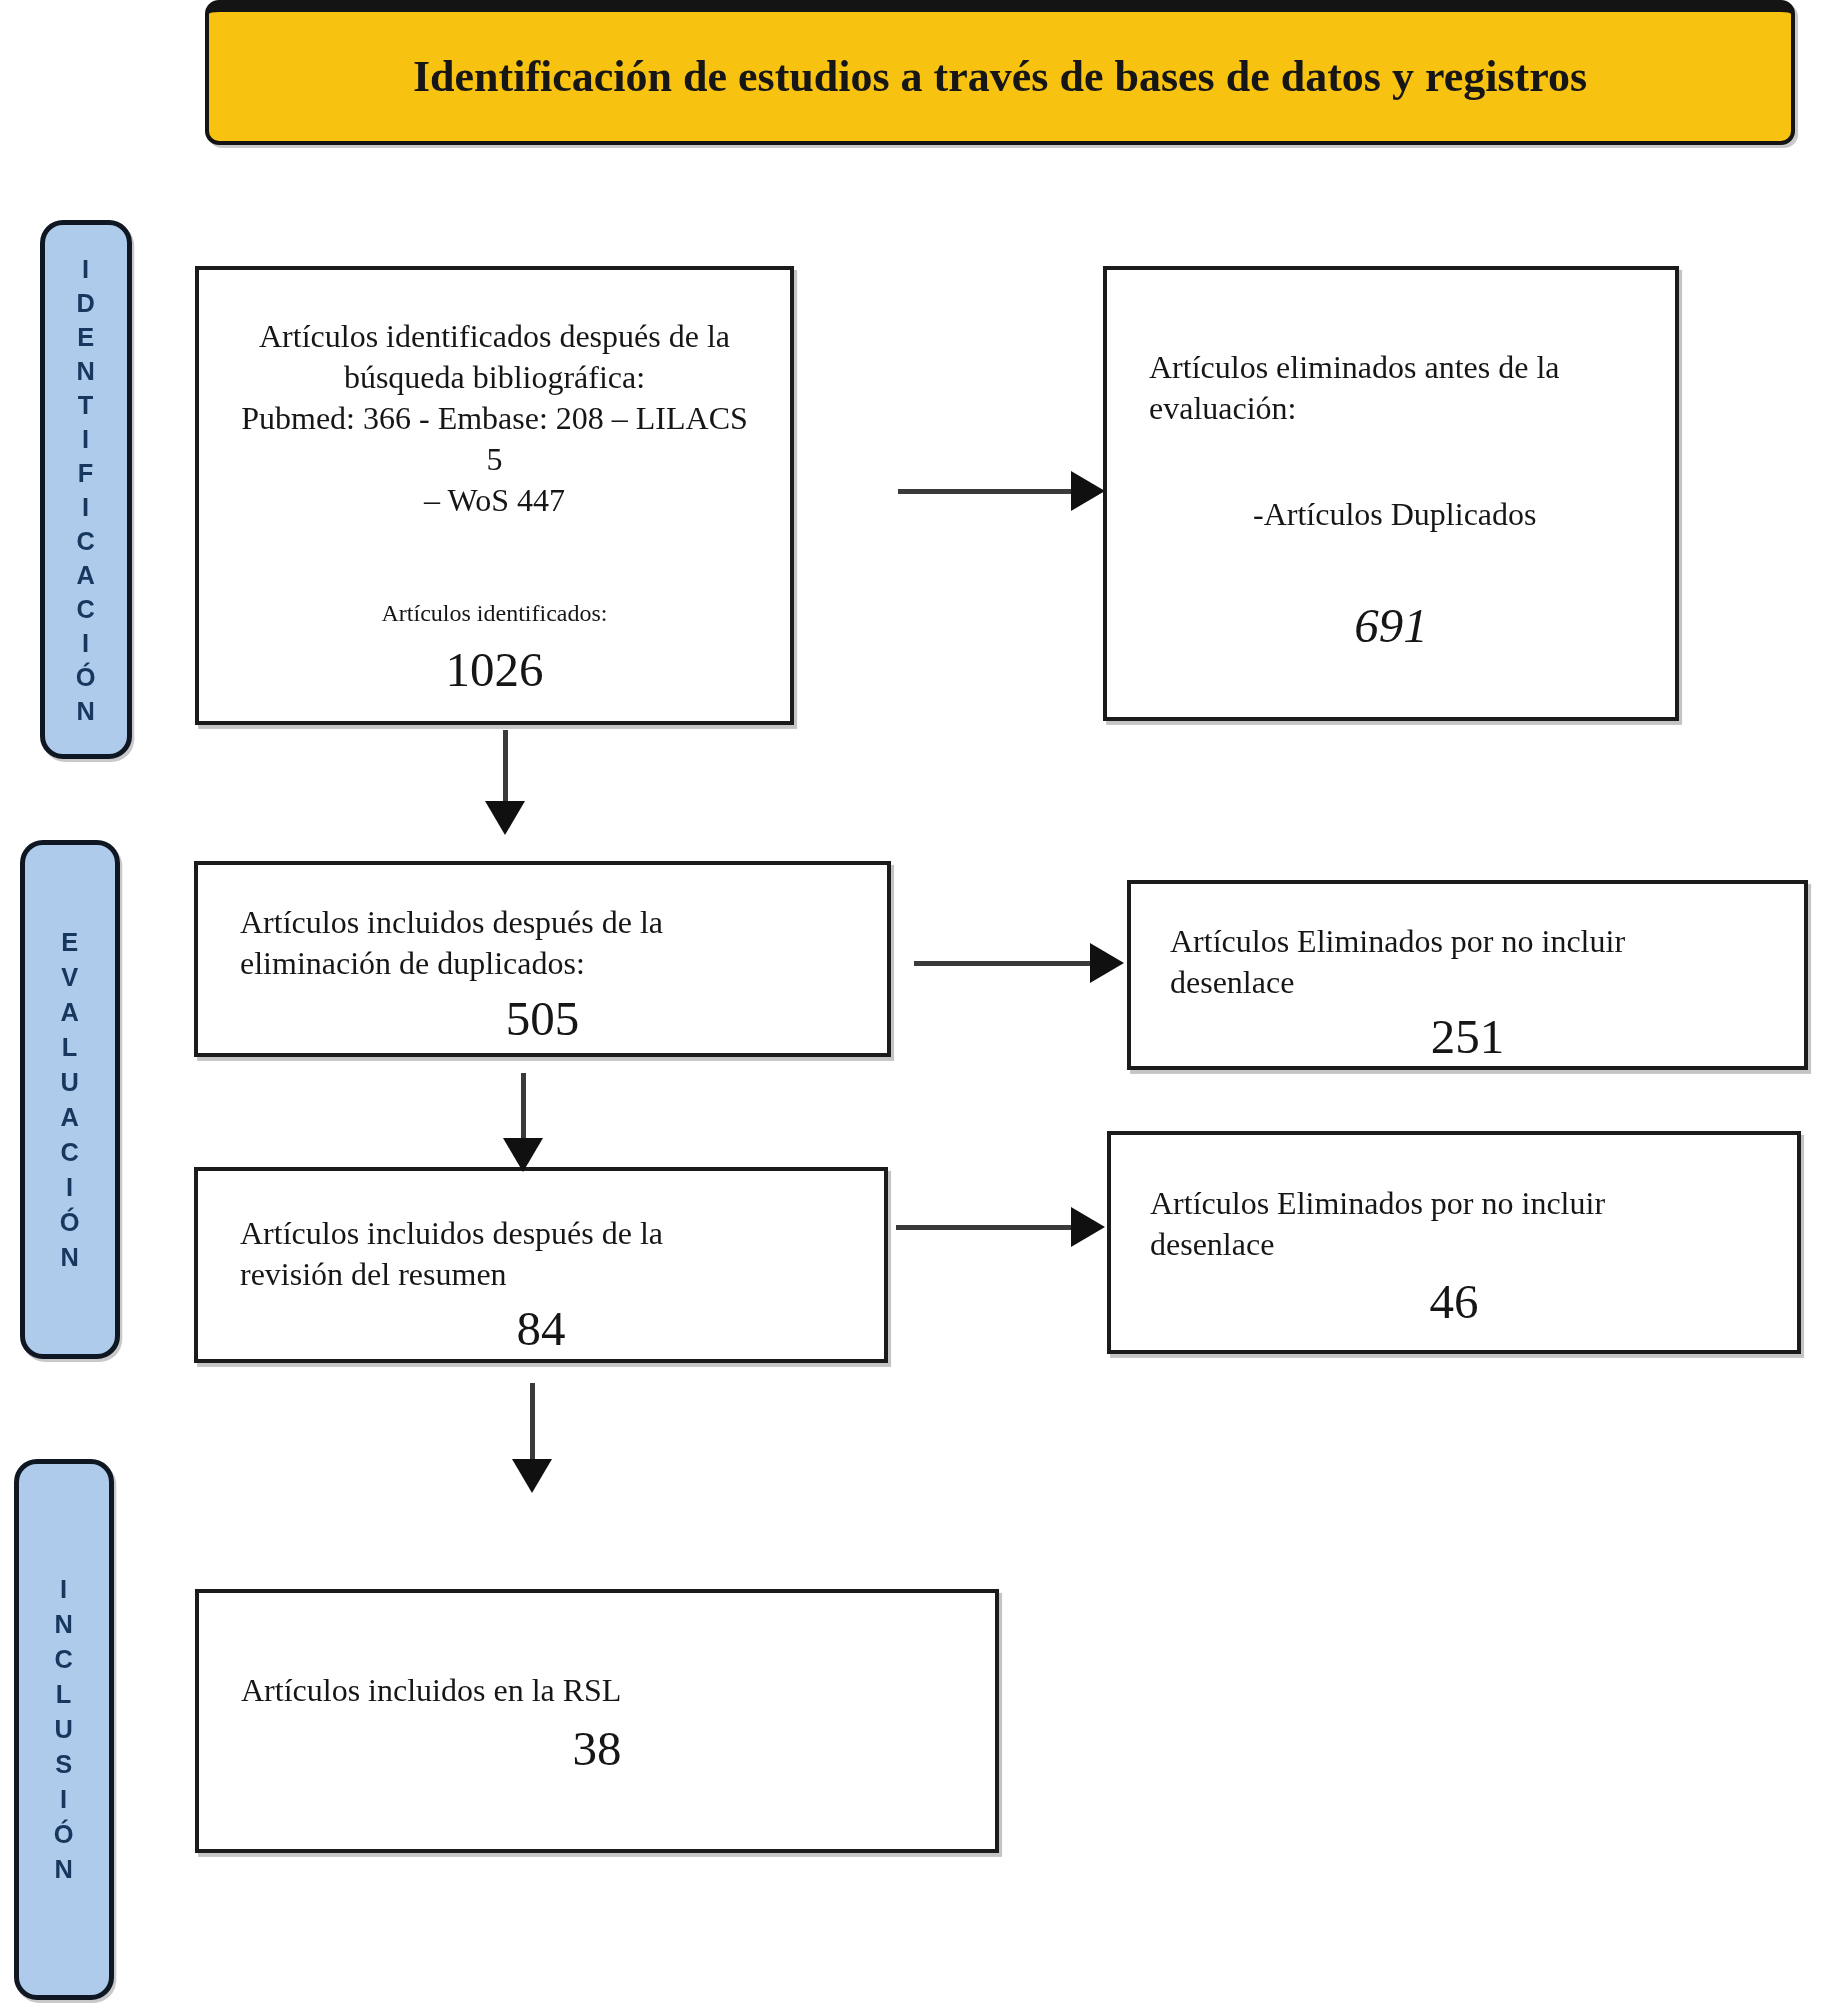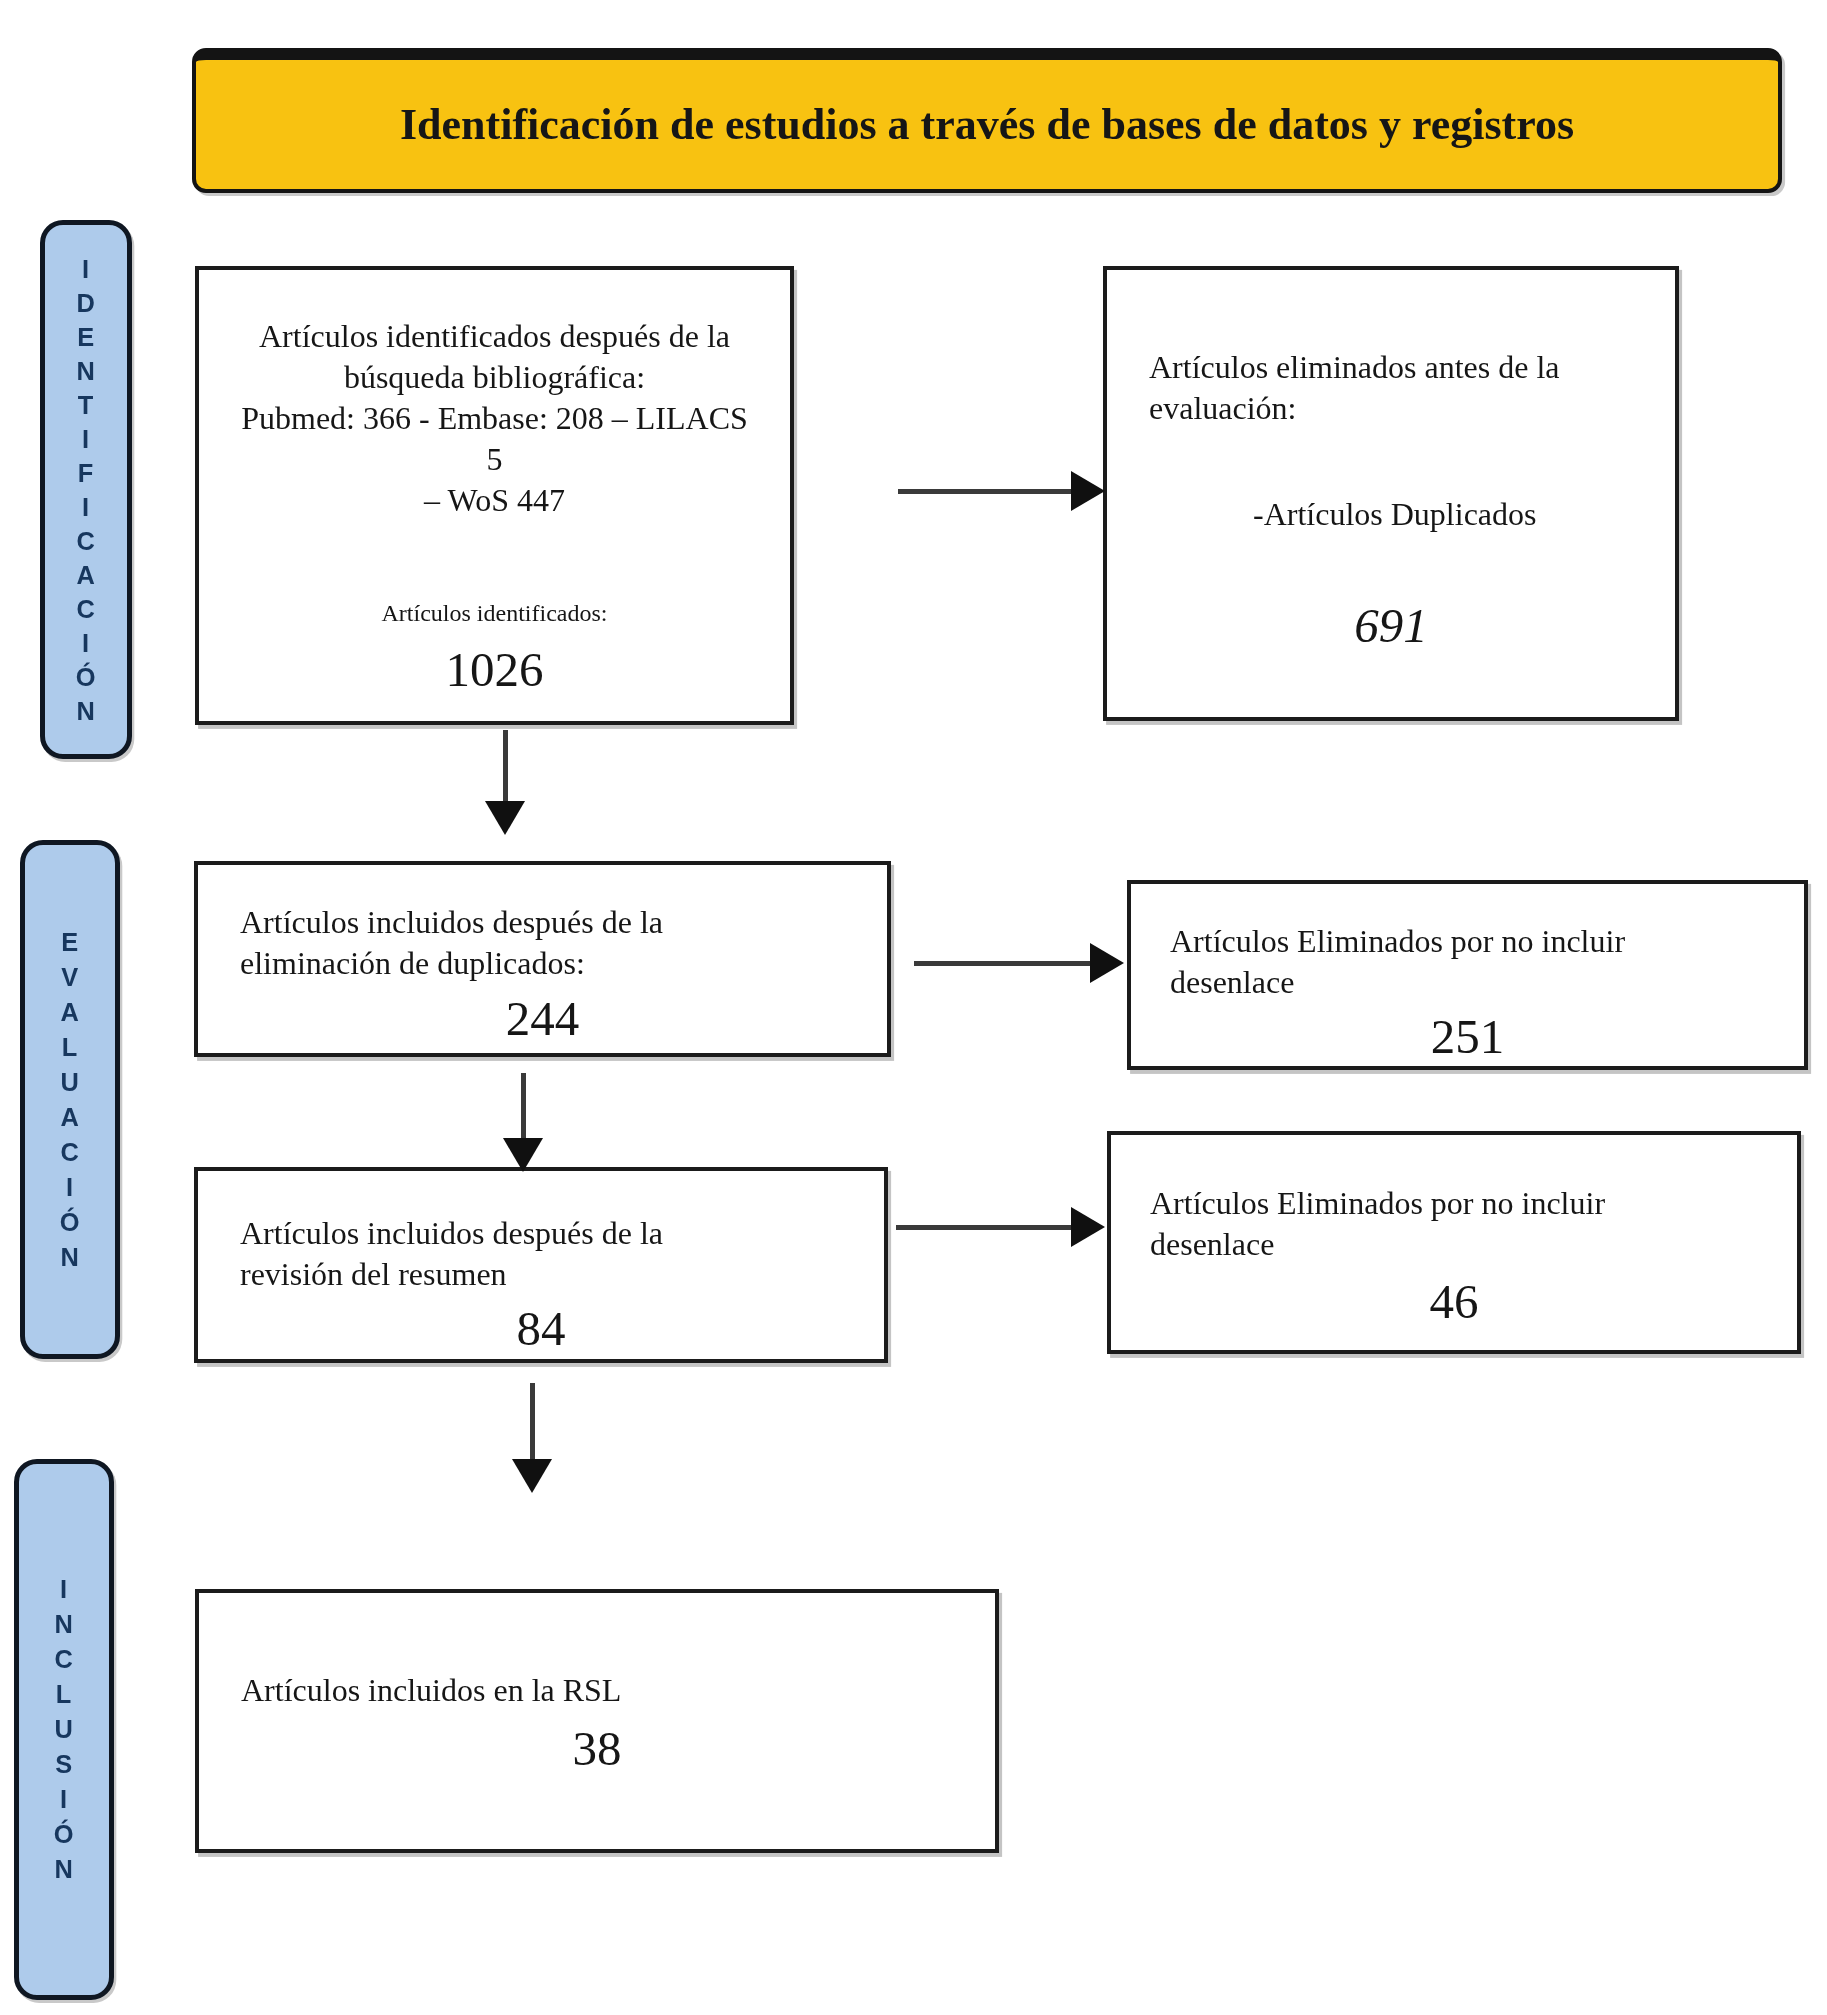--- a/index.html
+++ b/index.html
@@ -4,26 +4,25 @@
 <style>
   html,body { margin:0; padding:0; background:#ffffff; }
   .canvas {
     position:relative; width:1828px; height:2015px; background:#ffffff;
     font-family:"Liberation Serif", serif; color:#161616; overflow:hidden;
   }
   .banner, .stage, .box { box-sizing:border-box; position:absolute; }
 
   
   .banner {
-    left:192px; top:0; width:1590px; height:145px;
+    left:205px; top:0; width:1590px; height:145px;
     background:var(--banner-bg,#F8C211);
     border:4.6px solid #141414; border-top-width:12.3px; border-radius:14px;
     display:flex; align-items:center; justify-content:center;
     box-shadow:3.1px 3.1px 0 #c9c9c9;
-    margin-top:48px;
   }
   .banner .title { font-size:44px; font-weight:bold; text-align:center; }
 
   
   .stage {
     background:var(--stage-bg,#AECBEB);
     border:5.4px solid #0f1722; border-radius:23px;
     display:flex; align-items:center; justify-content:center;
     box-shadow:2.3px 3.1px 0 #c9c9c9;
   }
@@ -145,21 +144,21 @@
   <div class="box rb1">
     <div class="box-text">Artículos eliminados antes de la
 evaluación:</div>
     <div class="box-sub">-Artículos Duplicados</div>
     <div class="box-value">691</div>
   </div>
 
   <div class="box b2">
     <div class="box-text">Artículos incluidos después de la
 eliminación de duplicados:</div>
-    <div class="box-value">244</div>
+    <div class="box-value">505</div>
   </div>
 
   <div class="box rb2">
     <div class="box-text">Artículos Eliminados por no incluir
 desenlace</div>
     <div class="box-value">251</div>
   </div>
 
   <div class="box b3">
     <div class="box-text">Artículos incluidos después de la

